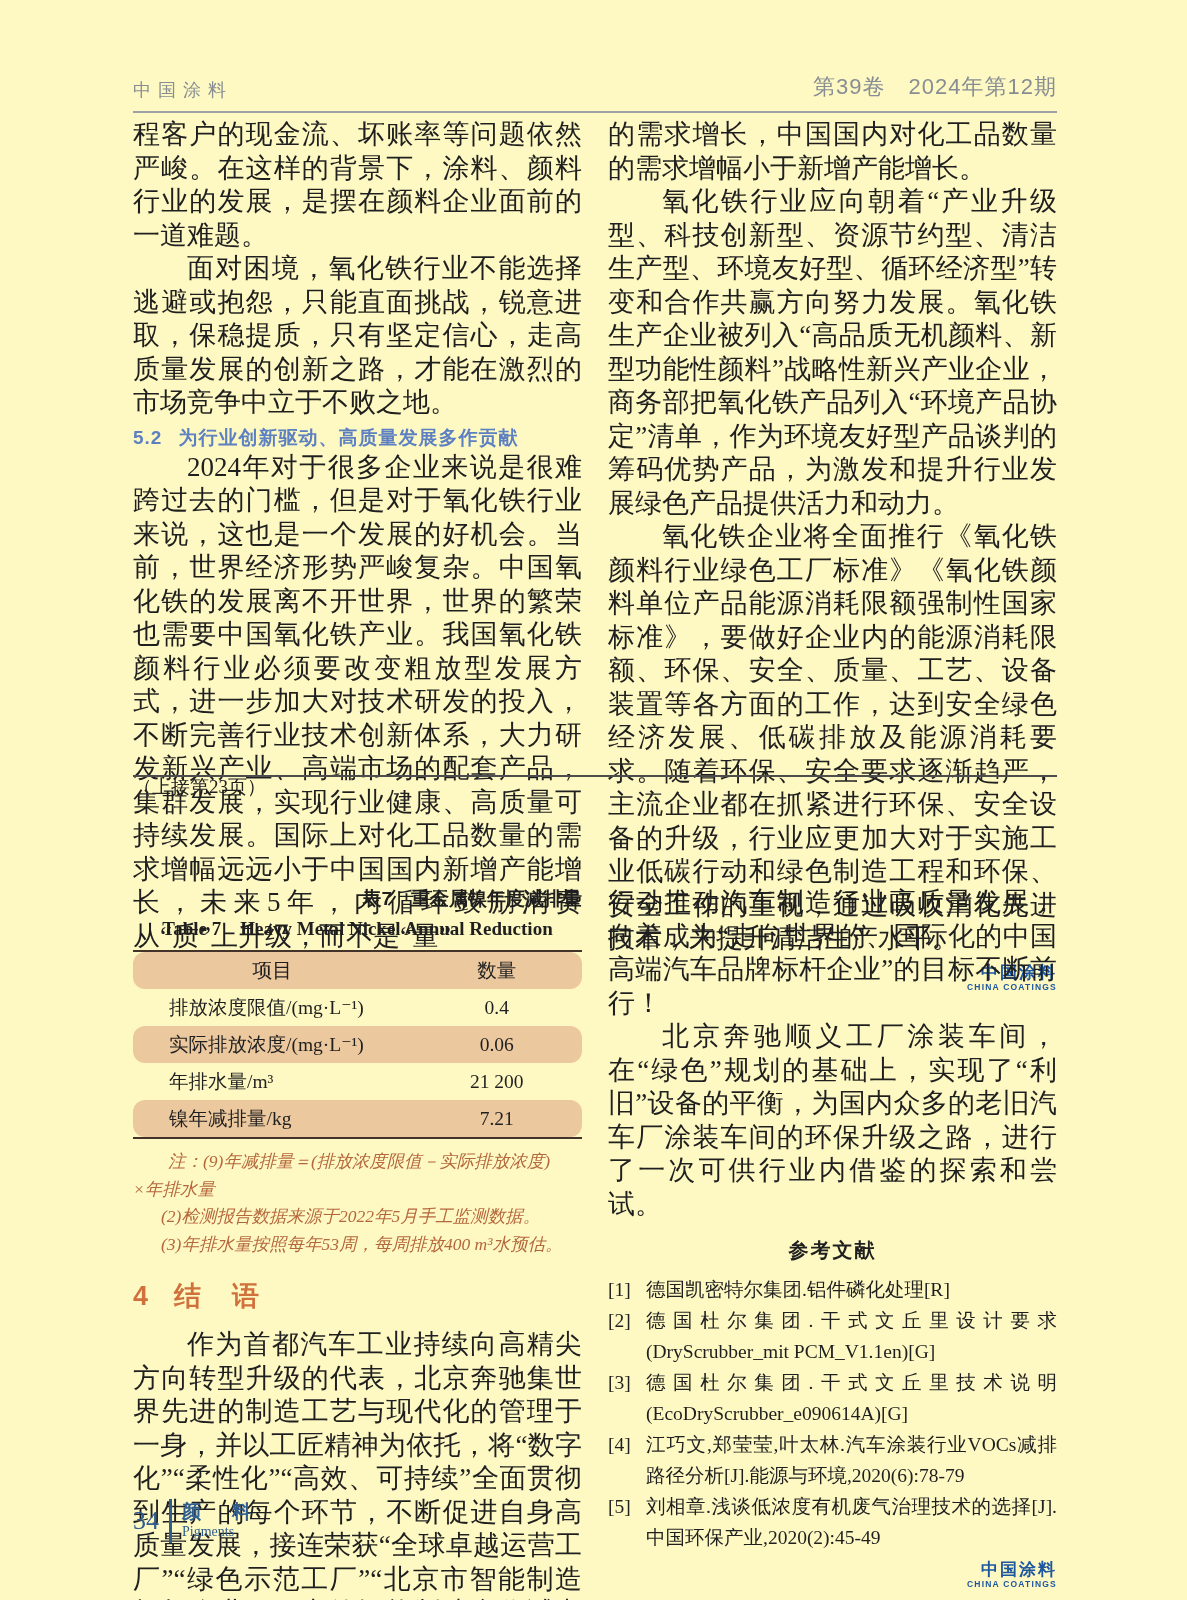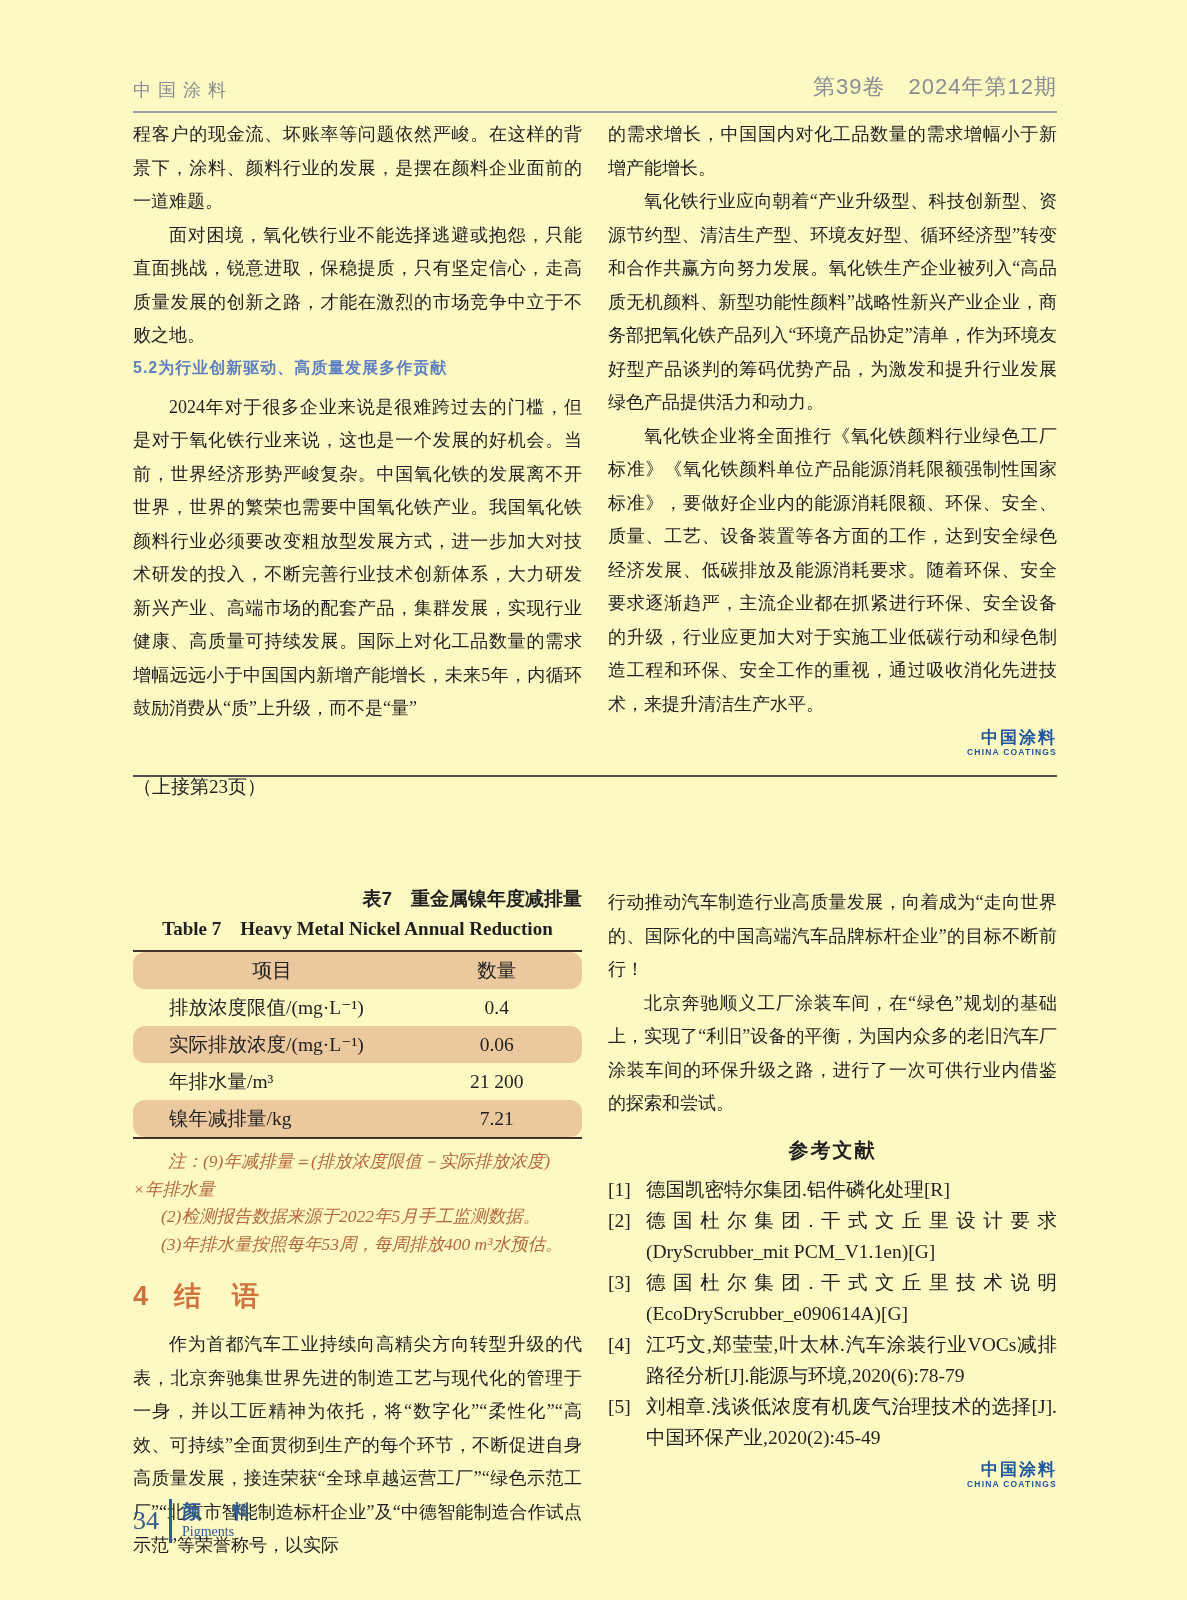--- a/index.html
+++ b/index.html
@@ -18,28 +18,28 @@
     display:flex;justify-content:space-between;align-items:flex-end;
     padding-bottom:9px;border-bottom:2px solid #9aa0a6;
   }
   .hdr .jname{font-family:"Liberation Sans","DejaVu Sans",sans-serif;font-size:18px;color:#878d93;letter-spacing:7px;}
   .hdr .jissue{font-family:"Liberation Sans","DejaVu Sans",sans-serif;font-size:22px;color:#878d93;letter-spacing:1px;}
   
   .cols{position:absolute;left:133px;right:130px;display:flex;gap:26px;}
   .cols.top{top:118px;}
   .cols.bot{top:886px;}
   .col{flex:1 1 0;min-width:0;}
-  p.body{margin:0;font-size:18px;line-height:33.5px;text-align:justify;text-indent:2em;overflow-wrap:anywhere;}
+  p.body{margin:0;font-size:27px;line-height:33.5px;text-align:justify;text-indent:2em;overflow-wrap:anywhere;}
   p.body.noind{text-indent:0;}
   
   .h52{
-    display:flex;align-items:baseline;
+    display:flex;gap:16px;align-items:baseline;
     font-family:"Liberation Sans","DejaVu Sans",sans-serif;
-    font-weight:bold;font-size:16px;color:#5d80c1;
-    margin:5px 0 12px 0;letter-spacing:1px;
+    font-weight:bold;font-size:19px;color:#5d80c1;
+    margin:5px 0 0 0;letter-spacing:1px;
   }
   
   .logo{text-align:right;margin-top:8px;line-height:1;}
   .logo .zh{font-family:"Liberation Sans","DejaVu Sans",sans-serif;font-weight:bold;font-size:17px;color:#1d57a0;letter-spacing:2px;}
   .logo .en{font-family:"Liberation Sans","DejaVu Sans",sans-serif;font-weight:bold;font-size:8.5px;color:#1d57a0;letter-spacing:1.2px;margin-top:2px;}
   
   .divider{position:absolute;top:775px;left:133px;right:130px;border-top:2px solid #4d4d4d;}
   .cont{position:absolute;top:774px;left:133px;font-size:19px;color:#222;}
   
   .t-title{margin:0;text-align:right;font-weight:bold;font-size:19px;font-family:"Liberation Sans","DejaVu Sans",sans-serif;}

